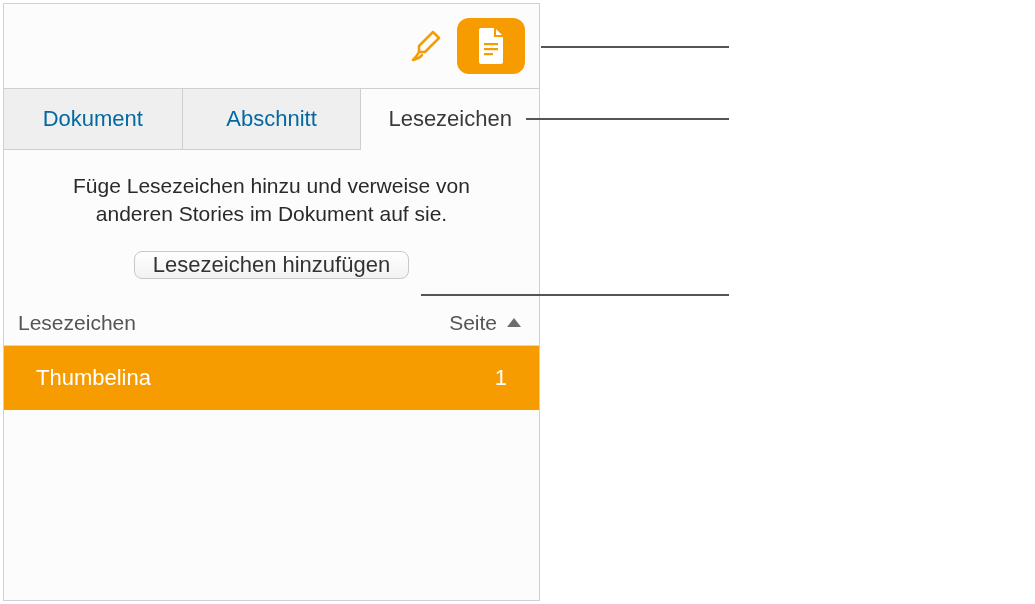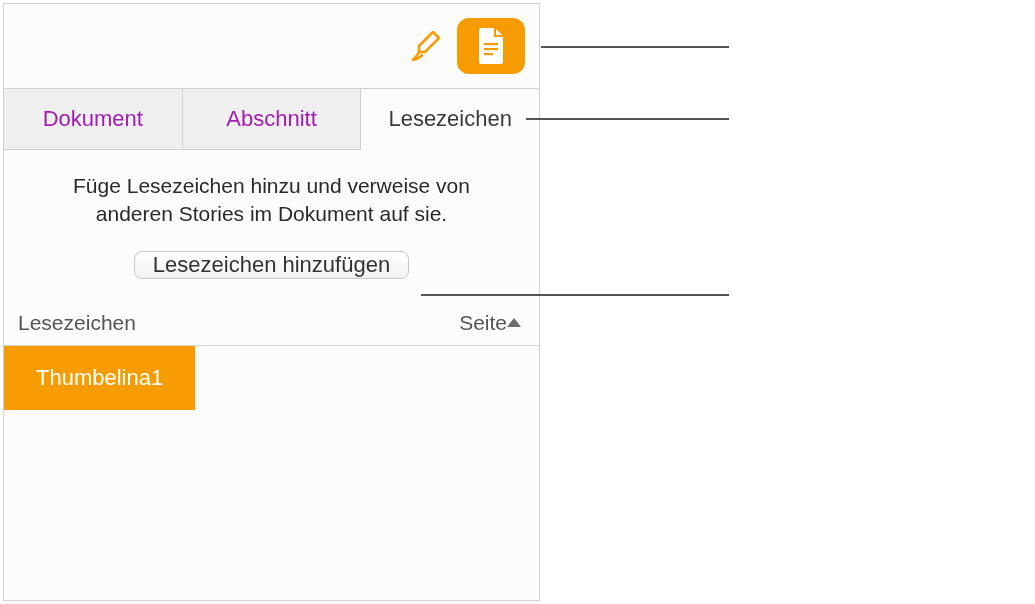--- a/index.html
+++ b/index.html
@@ -54,21 +54,21 @@
       border-top: 1px solid #cfcfcf;
       border-bottom: 1px solid #cfcfcf;
       height: 62px;
     }
     .tab {
       flex: 1;
       display: flex;
       align-items: center;
       justify-content: center;
       font-size: 22px;
-      color: #a21caf;
+      color: #0369a1;
       background: #efefef;
       border-right: 1px solid #cfcfcf;
       cursor: default;
     }
     .tab.active {
       background: #fcfcfc;
       color: #3a3a3a;
       border-bottom: 1px solid #fcfcfc;
       position: relative;
       top: 1px;
@@ -100,31 +100,31 @@
       align-items: center;
       justify-content: space-between;
       padding: 10px 18px 10px 14px;
       font-size: 21px;
       color: #555;
       border-bottom: 1px solid #d7d7d7;
     }
     .list-header-right {
       display: flex;
       align-items: center;
+      gap: 10px;
     }
     .sort-caret {
       width: 0; height: 0;
       border-left: 7px solid transparent;
       border-right: 7px solid transparent;
       border-bottom: 9px solid #6d6d6d;
     }
     .list {
       display: flex;
-      flex-direction: row;
-      align-items: center;
+      flex-direction: column;
     }
     .row {
       display: flex;
       align-items: center;
       justify-content: space-between;
       padding: 0 32px;
       height: 64px;
       font-size: 22px;
       color: #2a2a2a;
       border-bottom: 1px solid #e9e9e9;

